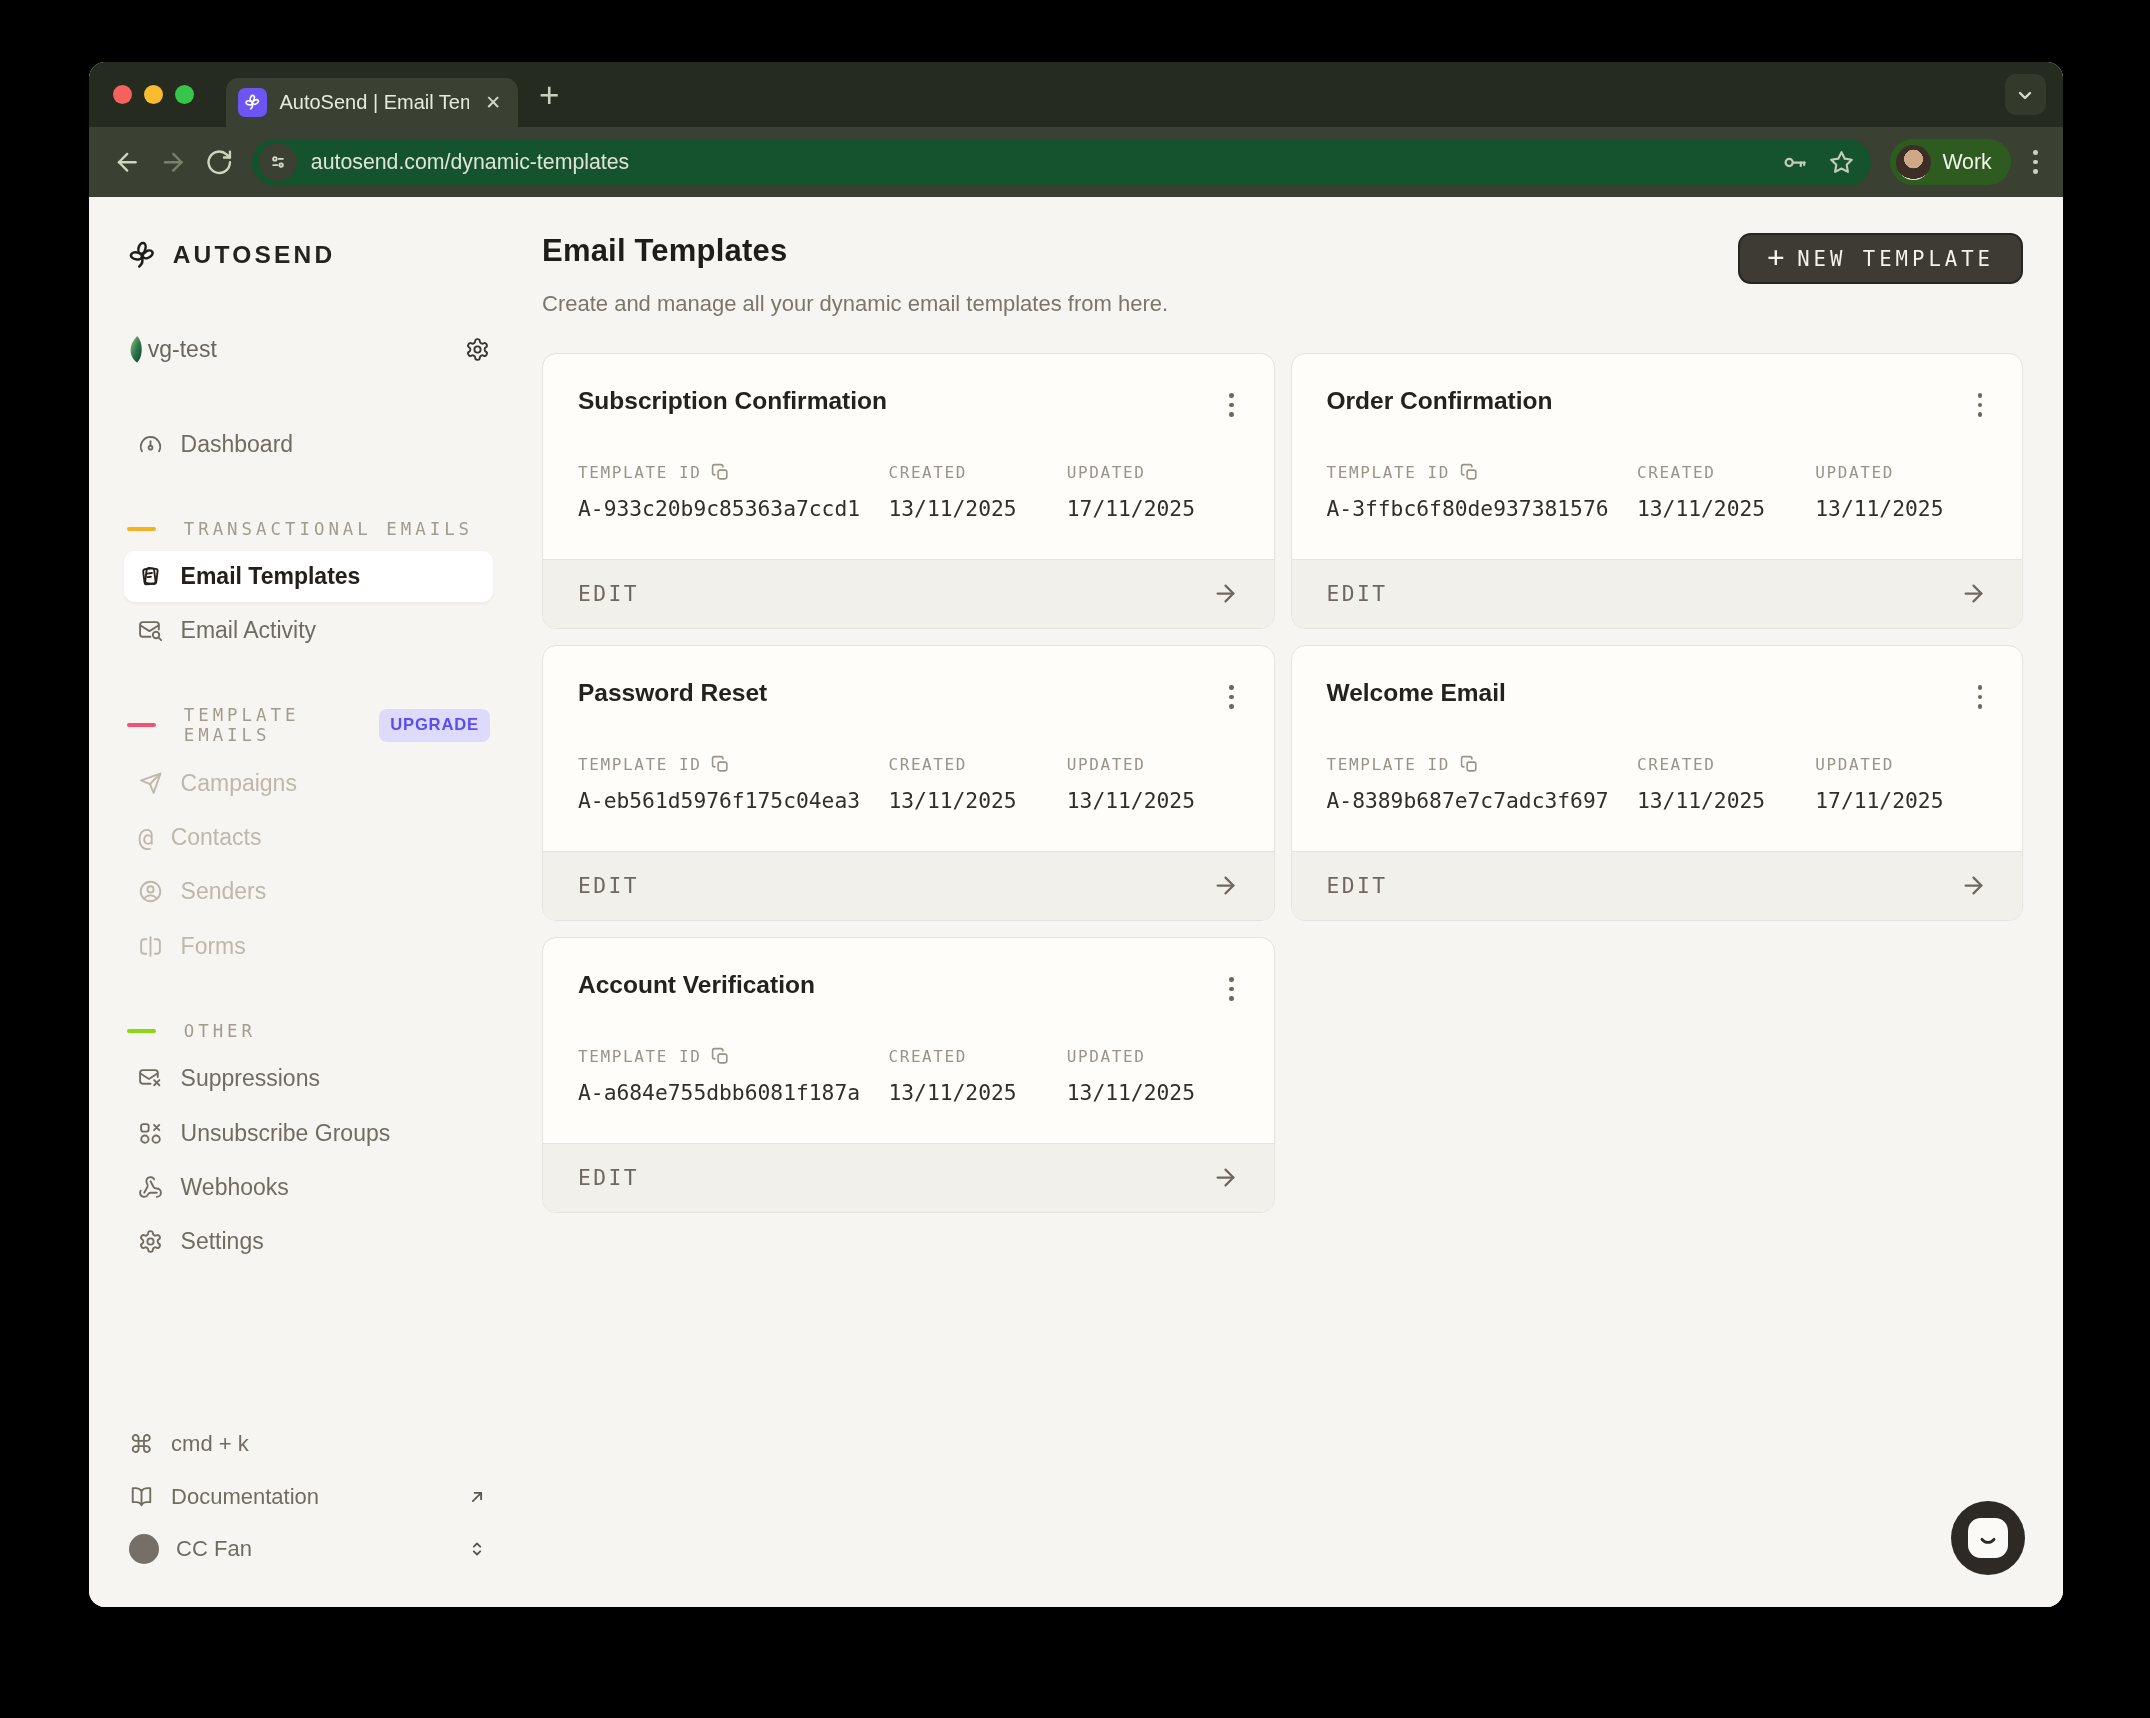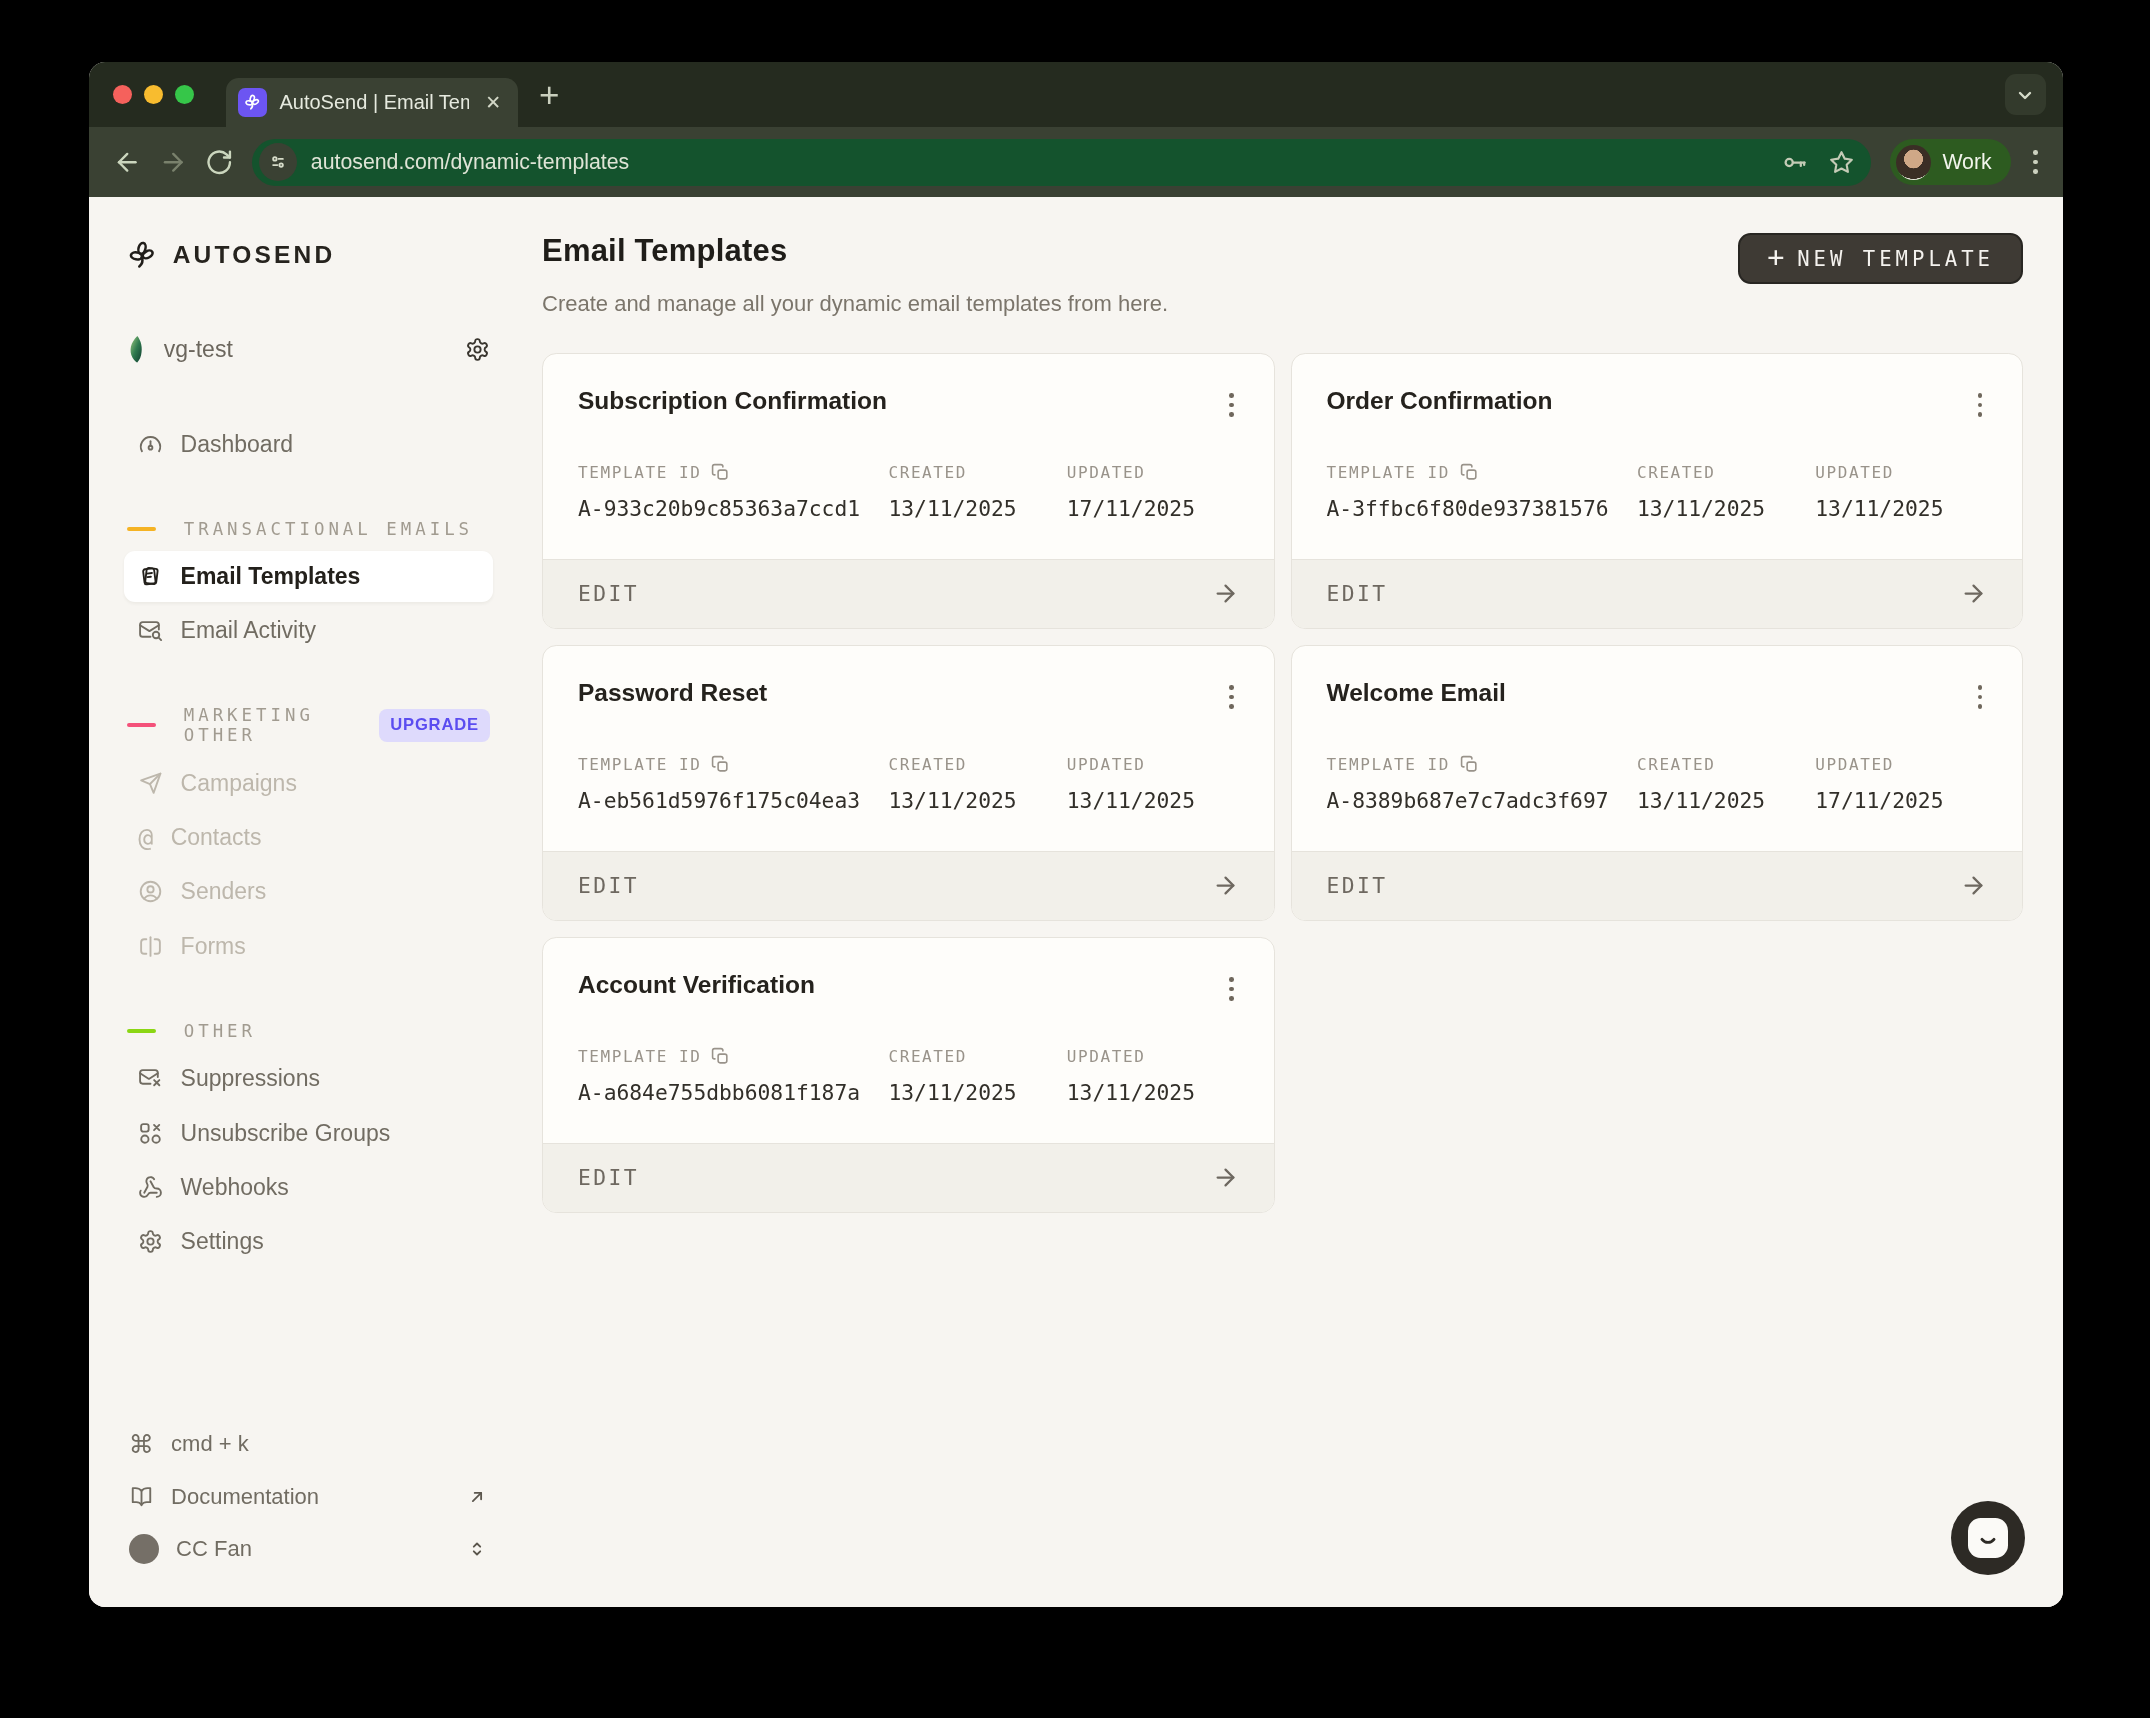--- a/index.html
+++ b/index.html
@@ -47,21 +47,21 @@
   .kebab-v i{width:4.7px;height:4.7px;border-radius:50%;background:#CBD1BF;}
 
   
   .app{flex:1;display:flex;min-height:0;position:relative;background:#F7F5F1;}
 
   
   .sidebar{width:431px;flex:none;display:flex;flex-direction:column;padding:40px 27px 35px 35px;box-sizing:border-box;}
   .brand{display:flex;align-items:center;gap:12.7px;color:#211E1A;}
   .brand-name{font-size:24.5px;font-weight:700;letter-spacing:3.2px;color:#26231E;}
   .workspace{display:flex;align-items:center;margin-top:62px;padding:0 3.2px;}
-  .ws-name{font-size:23px;color:#6B665D;margin-left:16px;flex:1;}
+  .ws-name{font-size:23px;color:#6B665D;flex:1;}
   .ws-gear{color:#3A362F;}
   .navrow{display:flex;align-items:center;gap:17.4px;height:51px;border-radius:11px;padding:0 14.2px;
           font-size:23px;color:#716C62;}
   .navrow .lbl{flex:1;}
   .navrow.active{background:#FFFFFF;color:#23201B;font-weight:600;box-shadow:0 1.6px 3.2px rgba(40,35,25,.05);}
   .navrow.disabled{color:#BDB7AC;}
   .dash-row{margin-top:55px;}
   .section{display:flex;align-items:center;gap:28px;margin:49px 3.2px 12.7px 3.2px;}
   .section .dash{width:28.5px;height:4px;border-radius:2.4px;flex:none;}
   .dash.t{background:#F5B324;} .dash.m{background:#F4517A;} .dash.o{background:#8BD614;}
@@ -253,21 +253,21 @@
               <path d="m2 7 9 5.6L20 7"></path>
               <circle cx="17.3" cy="16.3" r="3.1"></circle>
                 <path d="m19.6 18.6 2.6 2.6"></path>
             </svg>
             <span class="lbl">Email Activity</span>
           </div>
         </div>
 
         <div class="section">
           <span class="dash m"></span>
-          <span class="s-label mono">MARKETING OTHER</span>
+          <span class="s-label mono">TEMPLATE EMAILS</span>
           <span class="badge">UPGRADE</span>
         </div>
         <div class="navlist">
           <div class="navrow disabled">
             <svg class="icon" width="25" height="25" viewBox="0 0 24 24">
               <path d="m21.5 2.5-10 10"></path>
                 <path d="M21.5 2.5 15 21l-3.5-8.5L3 9z"></path>
             </svg>
             <span class="lbl">Campaigns</span>
           </div>

